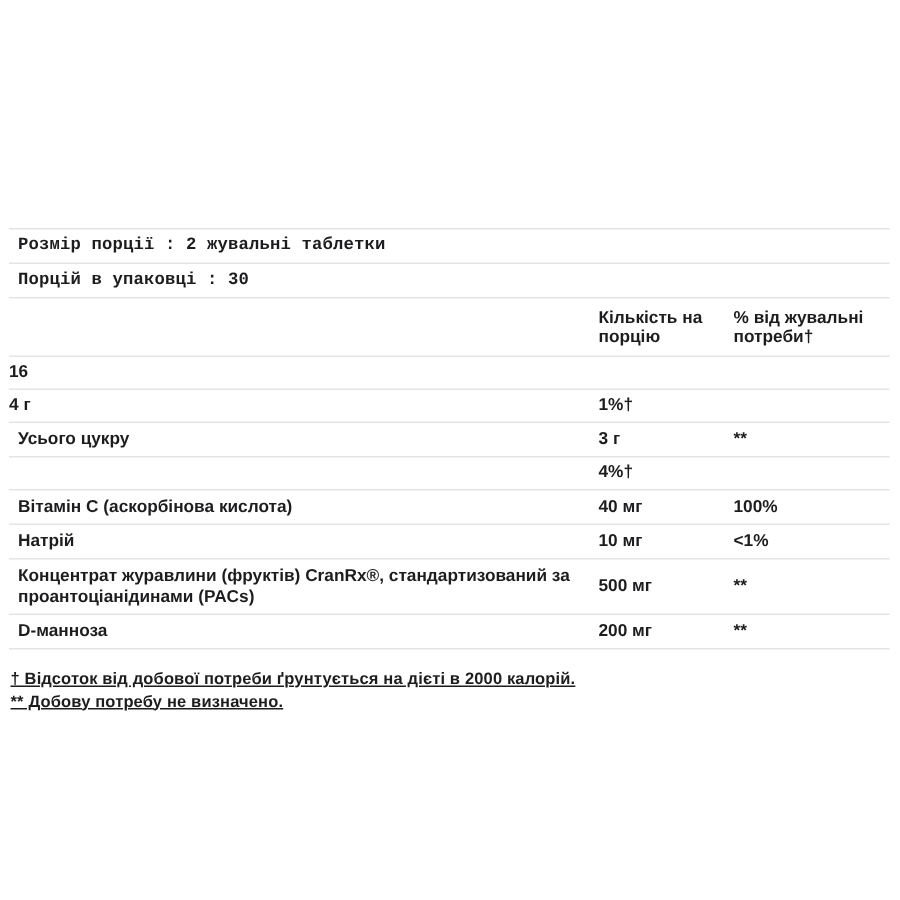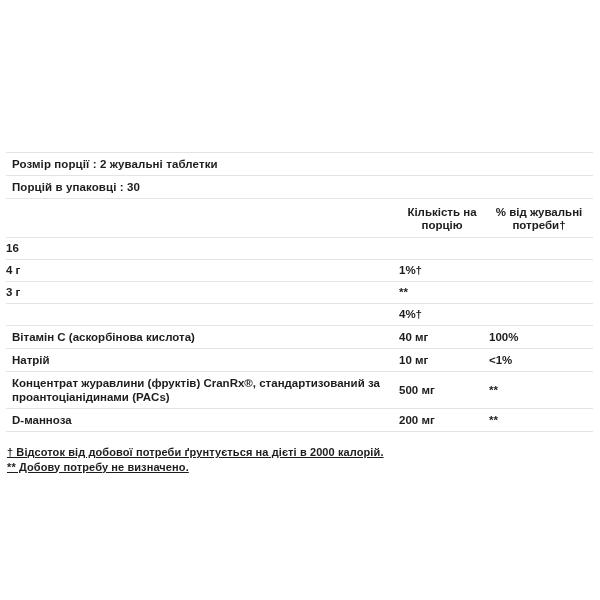--- a/index.html
+++ b/index.html
@@ -19,31 +19,32 @@
     width: 587px;
     font-size: 11.5px;
     font-weight: 700;
     border-top: 1px solid #e4e4e4;
   }
   .info-row {
     padding: 4px 0 4px 6px;
     line-height: 14px;
     border-bottom: 1px solid #e4e4e4;
     letter-spacing: 0.1px;
+    font-family: Liberation Mono, monospace;
   }
   .grid {
     display: grid;
     grid-template-columns: 393px 90px 1fr;
     align-items: center;
     border-bottom: 1px solid #e4e4e4;
     padding: 4px 0;
   }
   .grid .c1 { padding-left: 6px; line-height: 14px; padding-right: 14px; }
   .grid .c2, .grid .c3 { line-height: 13px; padding-right: 4px; }
-  .header-row { padding: 7px 0 5px 0; align-items: start; text-align: center; }
+  .header-row { padding: 7px 0 5px 0; align-items: start; }
   .footnotes {
     margin-top: 13px;
     padding-left: 1px;
     font-size: 11px;
     line-height: 14.5px;
     letter-spacing: 0.1px;
     text-decoration: underline;
   }
 </style>
 </head>
@@ -69,20 +70,21 @@
     <div class="c2">16</div>
     <div class="c3"></div>
   </div>
 
   <div class="grid">
     <div class="c2">4 г</div>
     <div class="c3">1%†</div>
   </div>
 
   <div class="grid">
+    <div class="c1">Усього цукру</div>
     <div class="c2">3 г</div>
     <div class="c3">**</div>
   </div>
 
   <div class="grid">
     <div class="c2"></div>
     <div class="c3">4%†</div>
   </div>
 
   <div class="grid">

